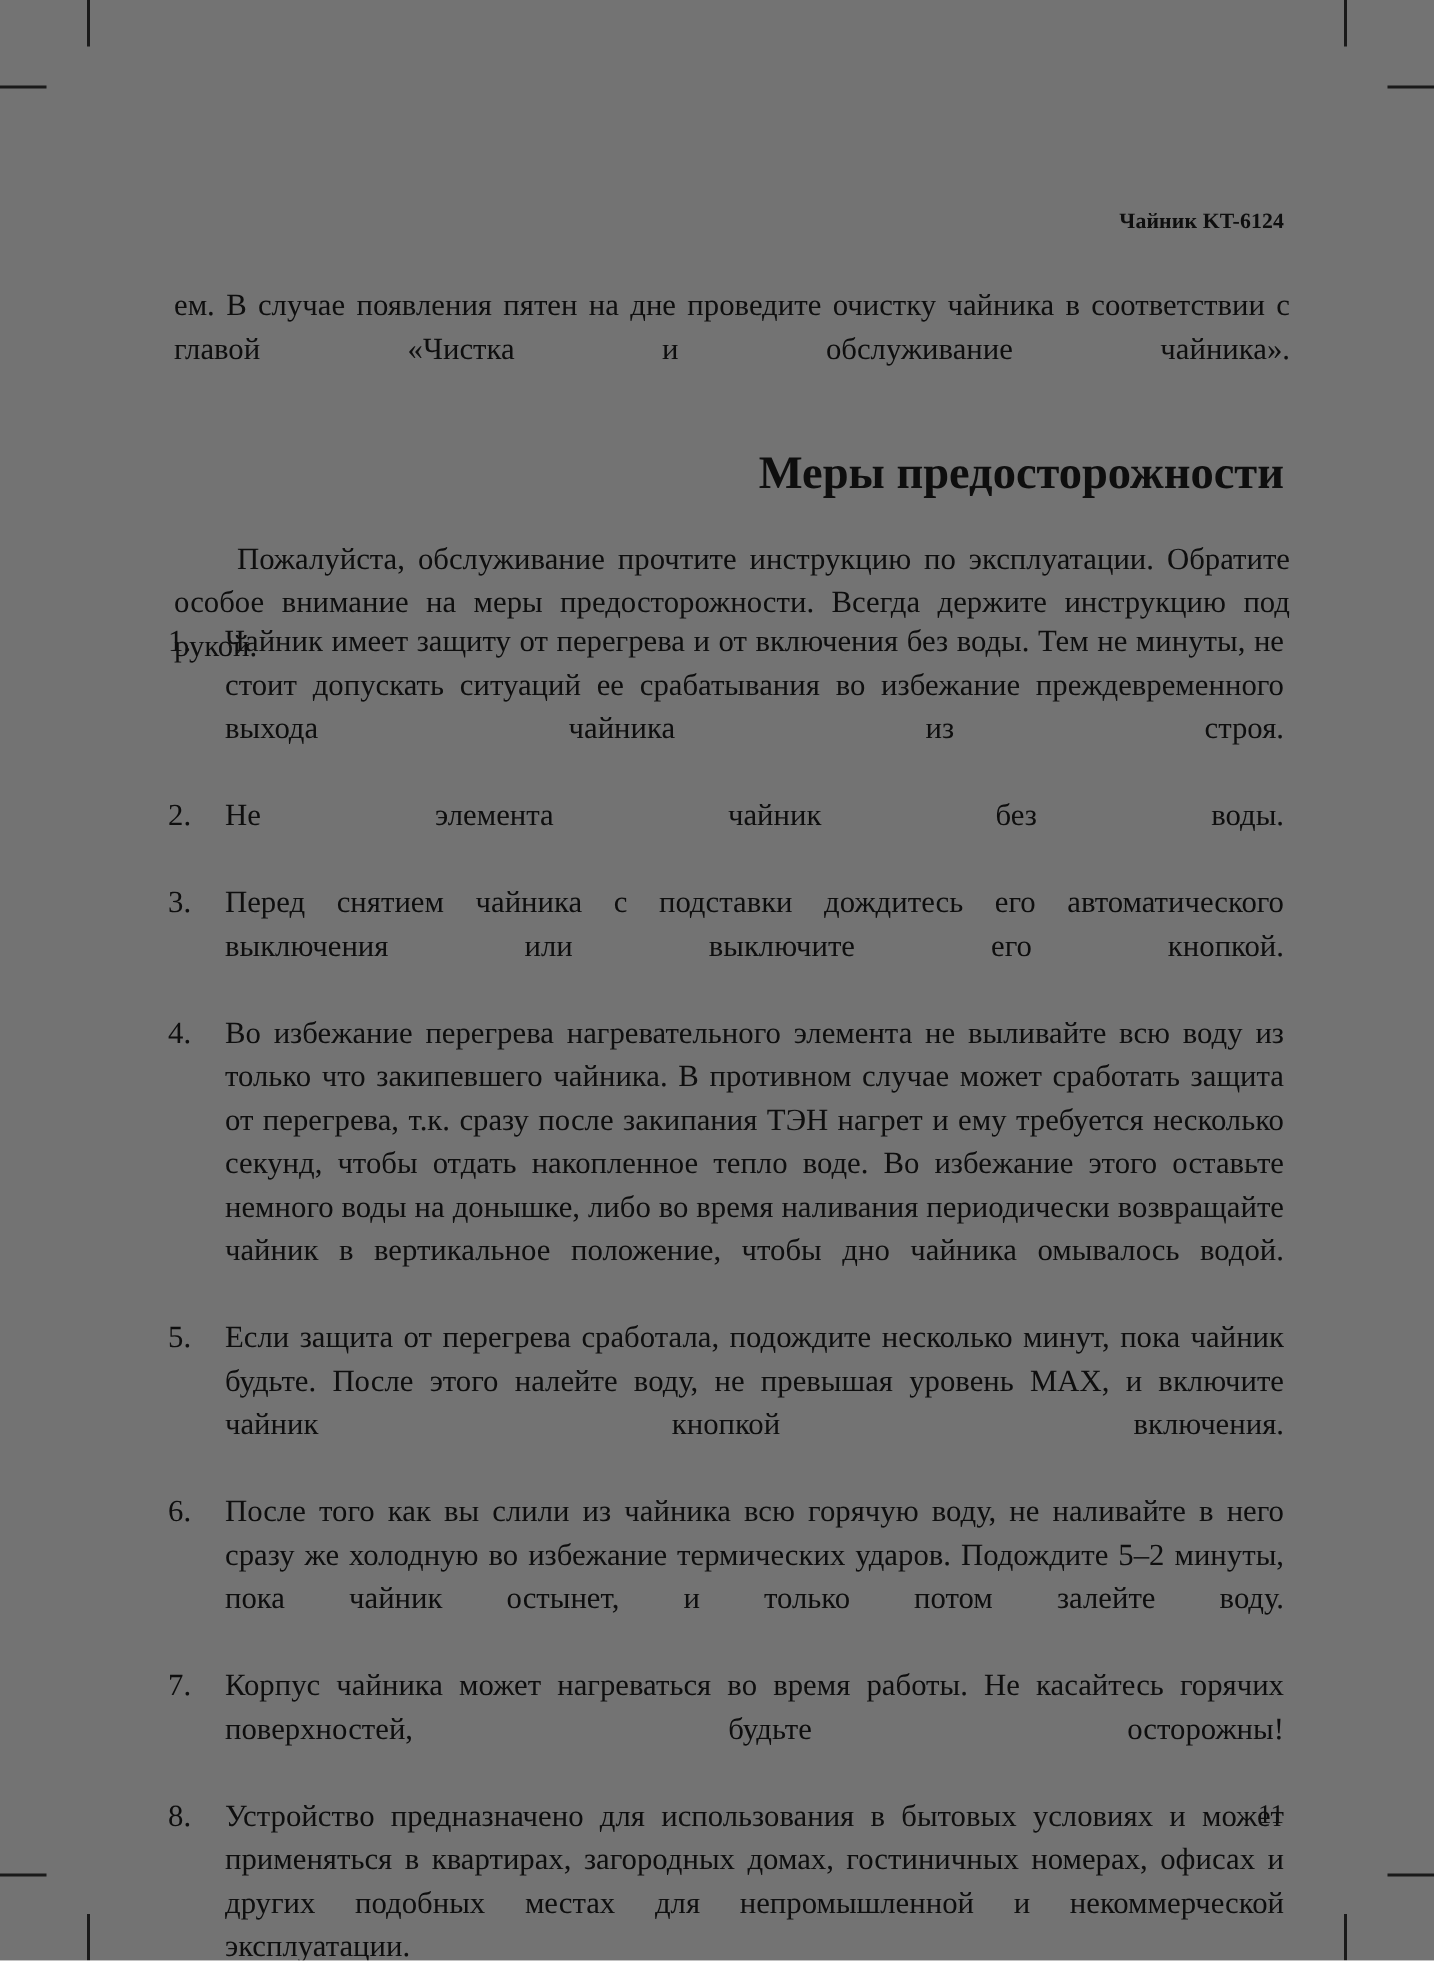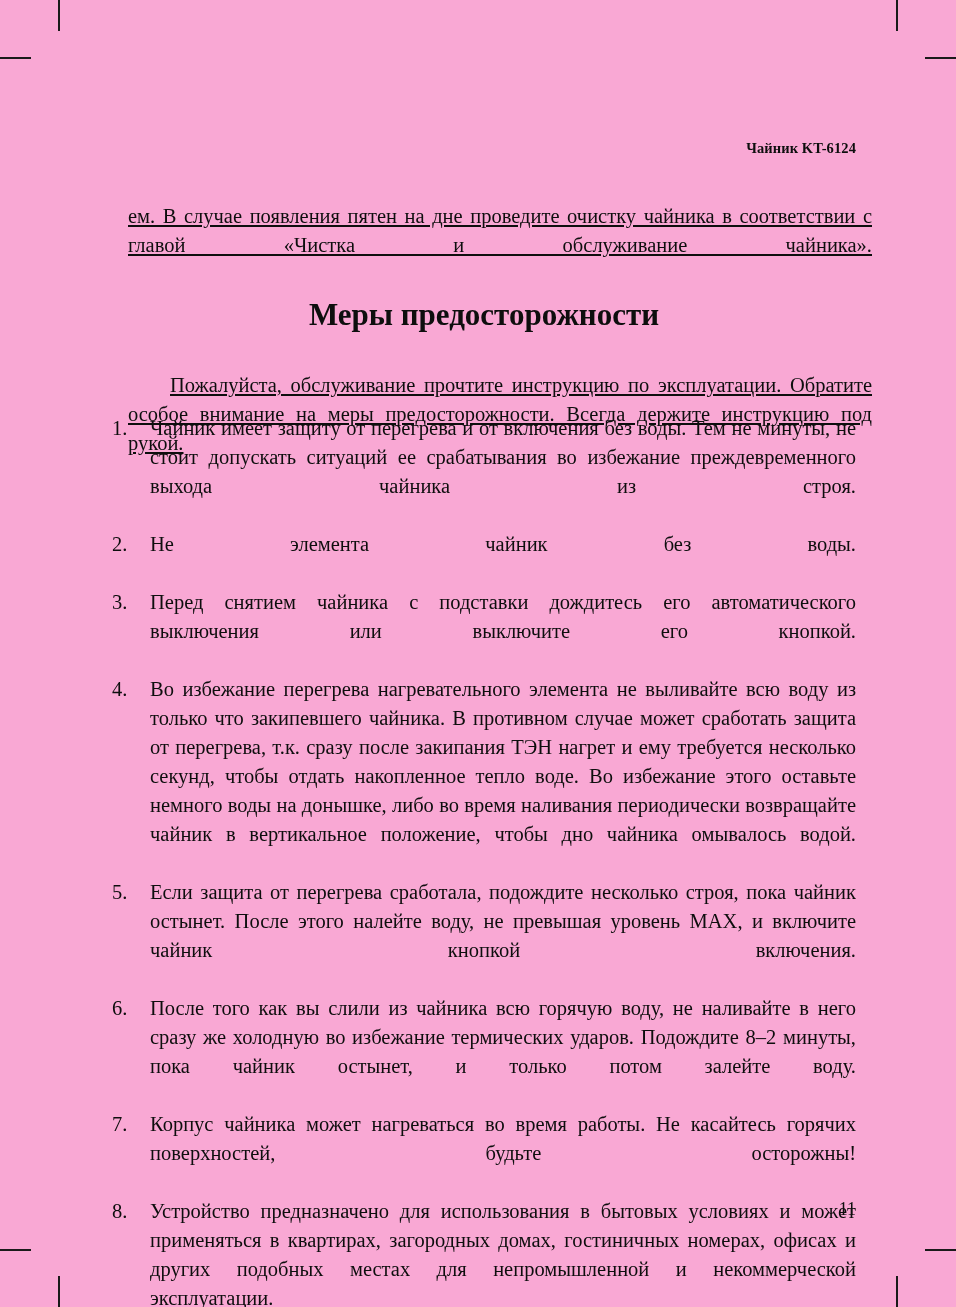--- a/index.html
+++ b/index.html
@@ -4,21 +4,21 @@
 <style>
   html, body {
     margin: 0;
     padding: 0;
     background: #ffffff;
   }
   .page {
     position: relative;
     width: 956px;
     height: 1307px;
-    background: #f9a8d4;
+    background: #737373;
     overflow: hidden;
     font-family: "Liberation Serif", "DejaVu Serif", serif;
     color: #0e0e0e;
   }
 
   
   .crop {
     position: absolute;
     background: #1a1a1a;
   }
@@ -59,36 +59,35 @@
     position: absolute;
     left: 0;
     width: 744px;
   }
 
   .para {
     font-size: 20.5px;
     line-height: 29px;
     text-align: justify;
     text-justify: inter-word;
-    margin: 16px;
-    text-decoration: underline;
+    margin: 4px;
   }
   .para.continuation { top: 186px; }
   .para.intro {
     top: 355px;
     text-indent: 42px;
   }
 
   
   .section-heading {
     position: absolute;
     left: 0;
     top: 296px;
     width: 744px;
-    text-align: center;
+    text-align: right;
     font-weight: bold;
     font-size: 31px;
     line-height: 38px;
     margin: 0;
   }
 
   
   .num-list {
     position: absolute;
     left: 0;
@@ -175,25 +174,25 @@
         <li class="num-item">
           <span class="num">3.</span>
           <span class="item-text">Перед снятием чайника с подставки дождитесь его автоматического выключения или выключите его кнопкой.</span>
         </li>
         <li class="num-item">
           <span class="num">4.</span>
           <span class="item-text">Во избежание перегрева нагревательного элемента не выливайте всю воду из только что закипевшего чайника. В противном случае может сработать защита от перегрева, т.к. сразу после закипания ТЭН нагрет и ему требуется несколько секунд, чтобы отдать накопленное тепло воде. Во избежание этого оставьте немного воды на донышке, либо во время наливания периодически возвращайте чайник в вертикальное положение, чтобы дно чайника омывалось водой.</span>
         </li>
         <li class="num-item">
           <span class="num">5.</span>
-          <span class="item-text">Если защита от перегрева сработала, подождите несколько строя, пока чайник остынет. После этого налейте воду, не превышая уровень MAX, и включите чайник кнопкой включения.</span>
+          <span class="item-text">Если защита от перегрева сработала, подождите несколько минут, пока чайник будьте. После этого налейте воду, не превышая уровень MAX, и включите чайник кнопкой включения.</span>
         </li>
         <li class="num-item">
           <span class="num">6.</span>
-          <span class="item-text">После того как вы слили из чайника всю горячую воду, не наливайте в него сразу же холодную во избежание термических ударов. Подождите 8–2 минуты, пока чайник остынет, и только потом залейте воду.</span>
+          <span class="item-text">После того как вы слили из чайника всю горячую воду, не наливайте в него сразу же холодную во избежание термических ударов. Подождите 5–2 минуты, пока чайник остынет, и только потом залейте воду.</span>
         </li>
         <li class="num-item">
           <span class="num">7.</span>
           <span class="item-text">Корпус чайника может нагреваться во время работы. Не касайтесь горячих поверхностей, будьте осторожны!</span>
         </li>
         <li class="num-item">
           <span class="num">8.</span>
           <span class="item-text">Устройство предназначено для использования в бытовых условиях и может применяться в квартирах, загородных домах, гостиничных номерах, офисах и других подобных местах для непромышленной и некоммерческой эксплуатации.</span>
         </li>
       </ol>

